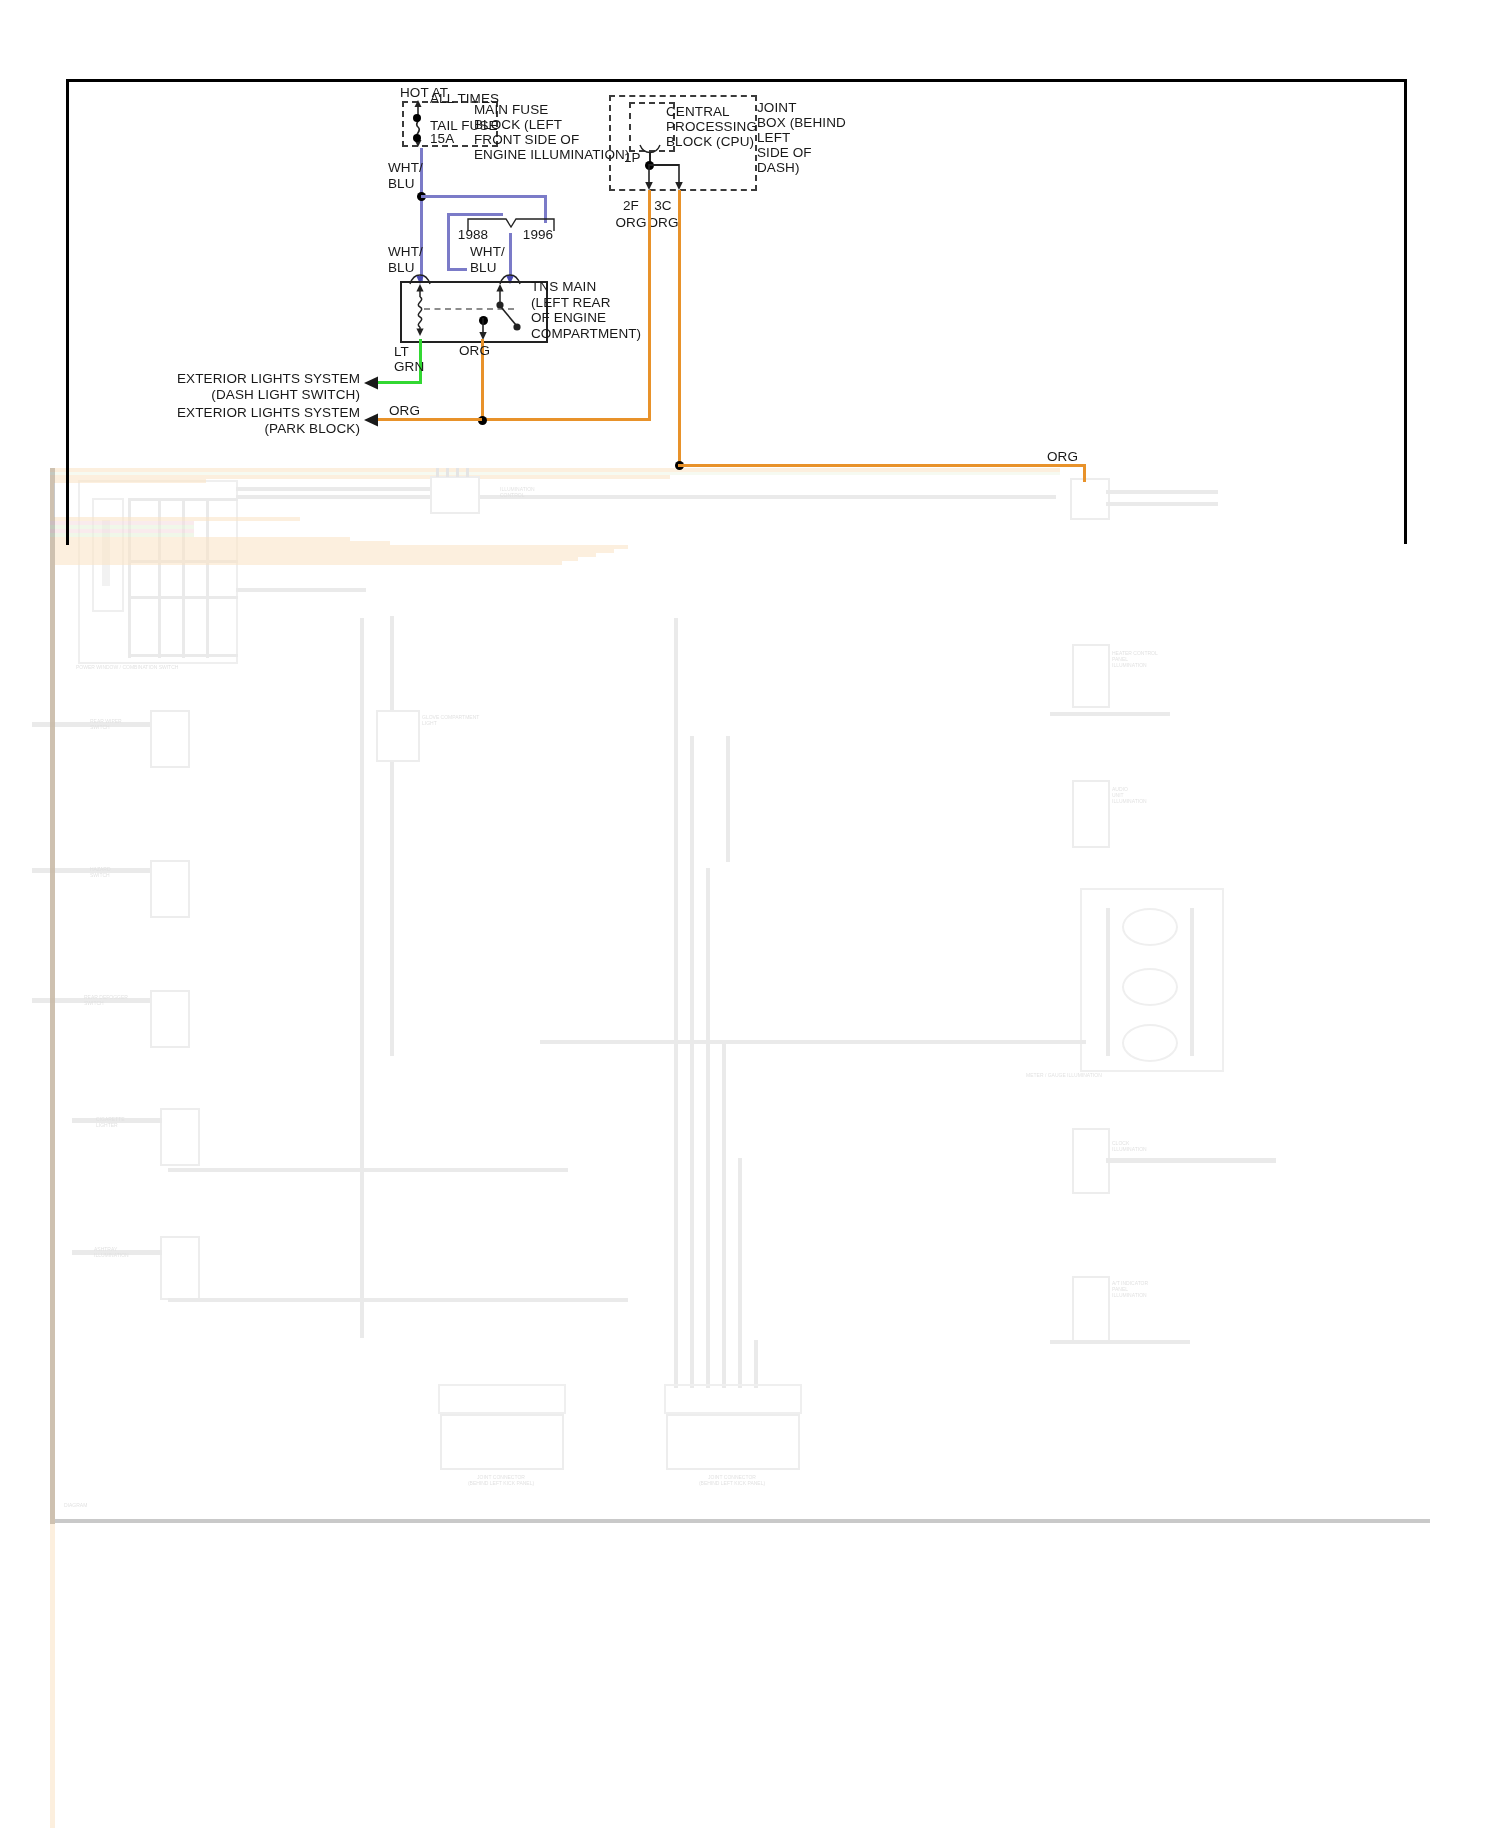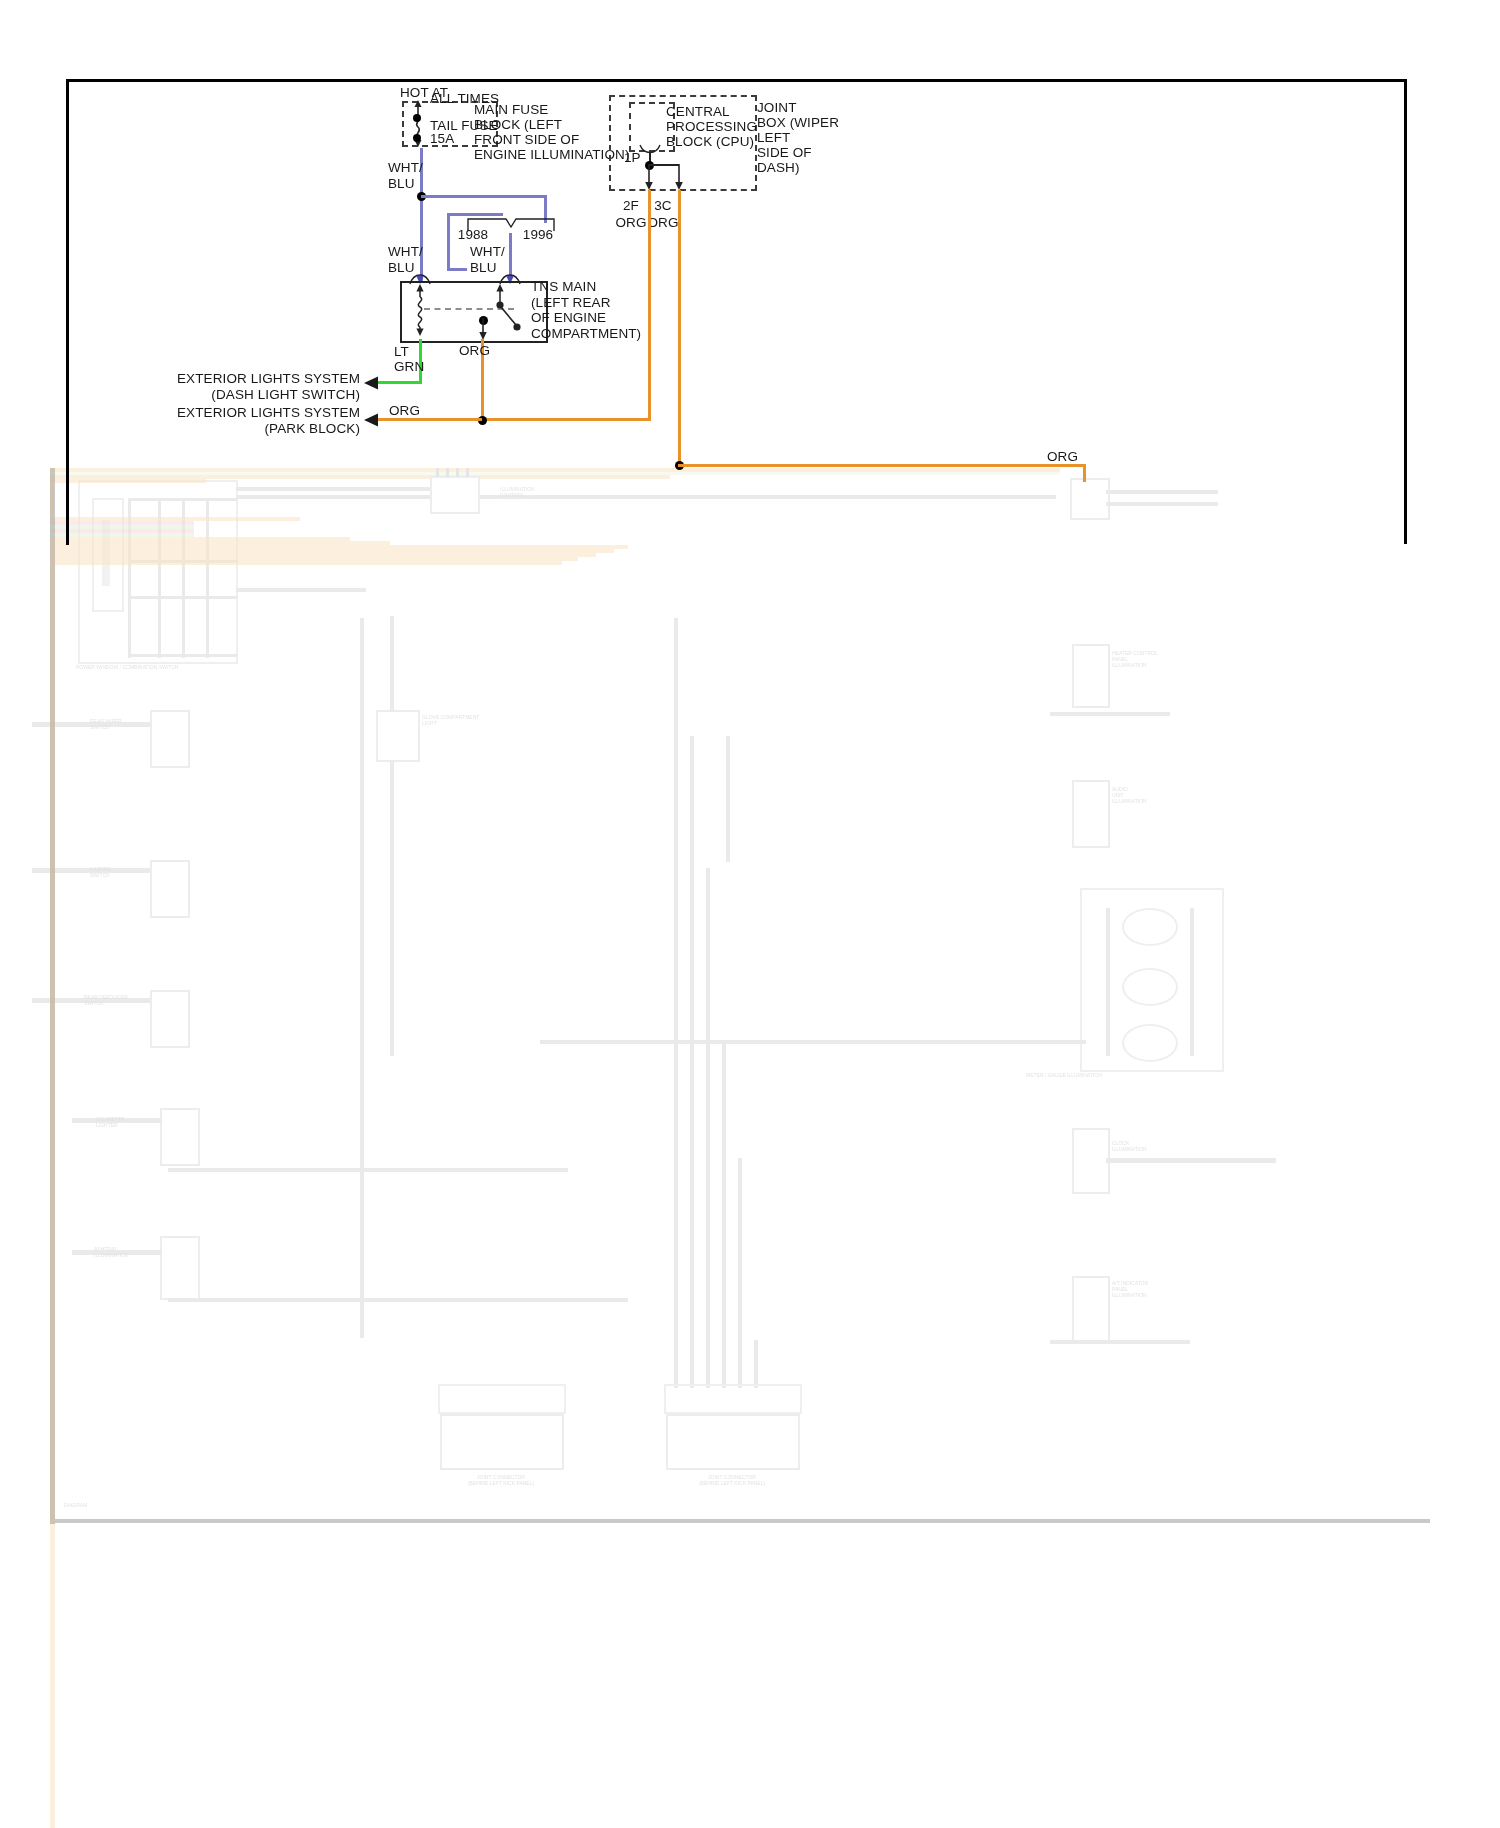--- a/index.html
+++ b/index.html
@@ -314,21 +314,21 @@
 
   <div class="lbl" style="left:388px; top:244px; line-height:16px;"><span>WHT/</span><br><span>BLU</span></div>
 
   <div class="lbl" style="left:470px; top:244px; line-height:16px;"><span>WHT/</span><br><span>BLU</span></div>
 
   <div class="dash-box" style="left:609px; top:95px; width:144px; height:92px;"></div>
   <div class="dash-box" style="left:629px; top:102px; width:42px; height:46px;"></div>
 
   <div class="lbl" style="left:666px; top:104px; line-height:15px;"><span>CENTRAL</span><br><span>PROCESSING</span><br><span>BLOCK (CPU)</span></div>
 
-  <div class="lbl" style="left:757px; top:100px; line-height:15px;"><span>JOINT</span><br><span>BOX (WIPER</span><br><span>LEFT</span><br><span>SIDE OF</span><br><span>DASH)</span></div>
+  <div class="lbl" style="left:757px; top:100px; line-height:15px;"><span>JOINT</span><br><span>BOX (BEHIND</span><br><span>LEFT</span><br><span>SIDE OF</span><br><span>DASH)</span></div>
 
   <div class="lbl" style="left:624px; top:151px;">1P</div>
 
   <svg style="position:absolute; left:638px; top:143px; width:28px; height:16px;" viewBox="0 0 28 16">
     <path d="M2,2 C6,12 18,12 22,2" stroke="#222" stroke-width="1.4" fill="none"></path>
   </svg>
   <div class="wire" style="left:649px; top:152px; width:2px; height:12px; background:#222;"></div>
   <div class="node" style="left:645px; top:161px;"></div>
   <div class="wire" style="left:649px; top:164px; width:30px; height:2px; background:#222;"></div>
 

